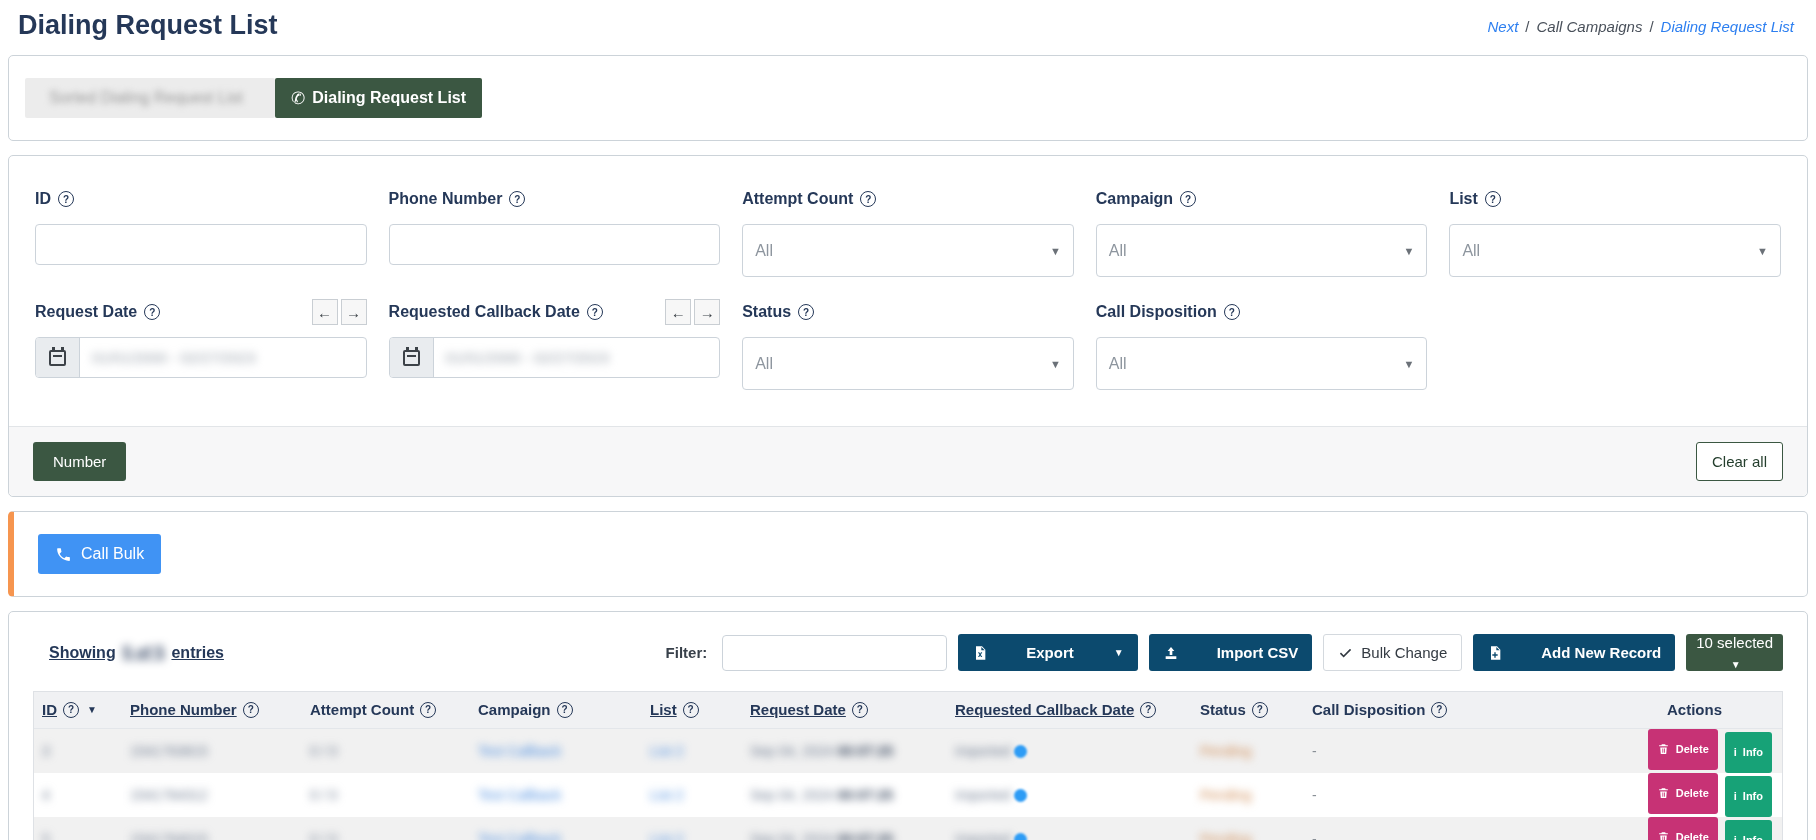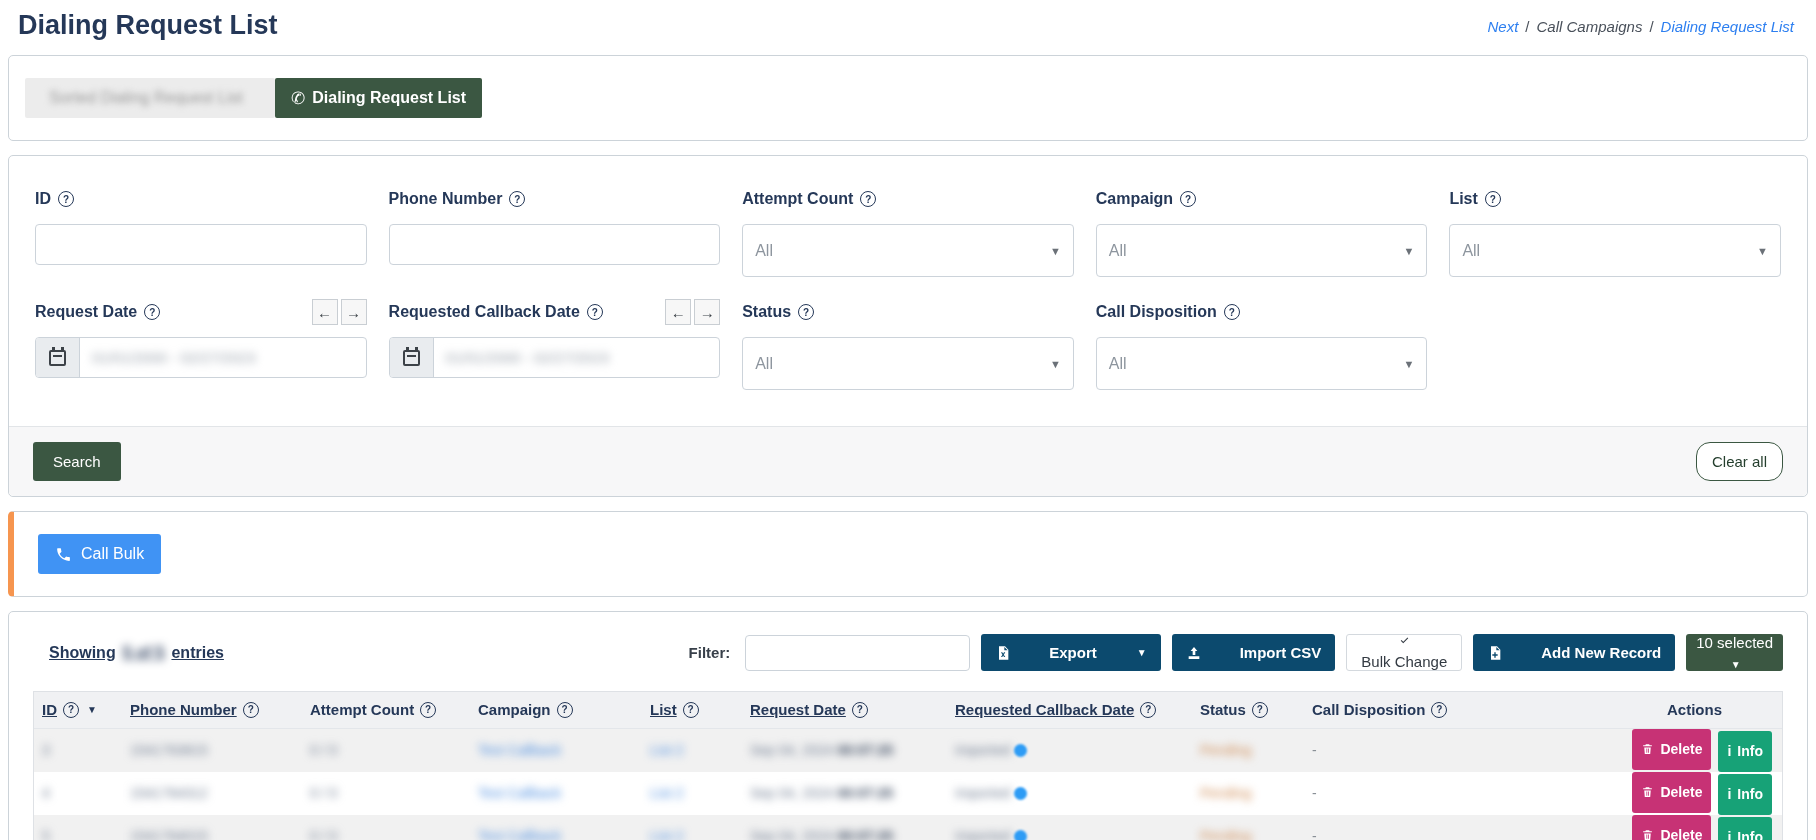--- a/index.html
+++ b/index.html
@@ -46,37 +46,37 @@
   .date-addon { width:44px; background:#e9ecef; border-right:1px solid #ccd3da; display:flex; align-items:center; justify-content:center; cursor:pointer; }
   .date-text { flex:1; display:flex; align-items:center; padding:0 12px; font-size:15px; color:#9aa2ac; }
   .blurred { filter:blur(4px); user-select:none; white-space:nowrap; }
   .cal-icon { width:17px; height:16px; position:relative; border:2px solid #3c4248; border-radius:2px; }
   .cal-icon:before { content:""; position:absolute; left:2px; right:2px; top:3px; border-top:2px solid #3c4248; }
   .cal-icon:after { content:""; position:absolute; left:-3px; right:-3px; top:-5px; height:4px;
     background:linear-gradient(to right, transparent 4px, #3c4248 4px, #3c4248 7px, transparent 7px, transparent 13px, #3c4248 13px, #3c4248 16px, transparent 16px); }
   .filter-footer { background:#f7f7f8; border-top:1px solid #e2e5e8; padding:15px 24px; display:flex; align-items:center; justify-content:space-between; border-radius:0 0 5px 5px; }
   .btn { border:none; border-radius:3px; cursor:pointer; font-size:15px; display:inline-flex; align-items:center; }
   .btn-search { background:#3b5742; color:#fff; padding:11px 20px; }
-  .btn-clear { background:#fff; color:#253f2e; border:1px solid #3b5742; padding:10px 15px; border-radius:14px; }
+  .btn-clear { background:#fff; color:#253f2e; border:1px solid #3b5742; padding:10px 15px; border-radius:3px; }
 
   
   .callnext-card { border-left:6px solid #f6954f; padding:22px 24px; }
   .btn-callnext { background:#4093f4; color:#fff; padding:11px 17px; font-size:16px; gap:9px; }
   .phone-svg { width:17px; height:17px; fill:#fff; }
 
   
   .table-card { padding:22px 0 0 0; margin-bottom:0; border-radius:5px 5px 0 0; height:246px; overflow:hidden; }
   .table-toolbar { display:flex; align-items:center; padding:0 24px 20px 24px; }
   .showing { font-size:16px; font-weight:bold; color:#253858; display:flex; align-items:center; gap:7px; padding-left:16px;text-decoration:underline; }
   .toolbar-right { margin-left:auto; display:flex; align-items:center; gap:11px; }
   .filter-label { font-size:15px; font-weight:bold; color:#38404a; margin-right:4px; }
   .filter-input { width:225px; height:36px; border:1px solid #ccd3da; border-radius:4px; padding:0 10px; font-size:14px; outline:none; }
   .btn-sm { height:37px; padding:0 14px; font-size:15px; font-weight:bold; gap:8px; border-radius:3px; }
   .btn-green { background:#0c4a6e; color:#fff;gap:38px; }
-  .btn-white { background:#fff; color:#333a42; border:1px solid #d4d9de; font-weight:normal;flex-direction:column; }
+  .btn-white { background:#fff; color:#333a42; border:1px solid #d4d9de; font-weight:normal; }
   .btn-darkgreen { background:#3b5742; color:#fff; font-weight:normal; padding:0 10px;flex-direction:column; }
   .caret-dn { font-size:10px; margin-left:2px; }
   .icon-white { width:16px; height:16px; fill:#fff; }
   .icon-dark  { width:15px; height:15px; fill:#333a42; }
 
   
   .dtable-wrap { margin:0 24px; border:1px solid #dee1e5; border-bottom:none; }
   table.dtable { width:100%; border-collapse:collapse; table-layout:fixed; }
   .dtable thead th { background:#f0f1f3; height:36px; font-size:15px; font-weight:bold; color:#253858;
     text-align:left; padding:0 8px; white-space:nowrap; overflow:hidden; border-bottom:1px solid #e3e6ea; }
@@ -86,21 +86,21 @@
   .dtable tbody td { height:36px; font-size:14px; padding:0 8px; white-space:nowrap; overflow:hidden; }
   .dtable tbody tr:nth-child(odd)  { background:#f1f1f1; }
   .dtable tbody tr:nth-child(even) { background:#fff; }
   .cell-blur { filter:blur(4px); user-select:none; color:#6f7c91; }
   .cell-link { color:#4b8de0; }
   .cell-date b { color:#3e4c63; }
   .cell-status { color:#cf8a52; }
   .imported-dot { display:inline-block; width:13px; height:13px; border-radius:50%; background:#2e9cf5; vertical-align:-2px; margin-left:4px; filter:blur(1px); }
   .dash { color:#8a9097; }
   .actions-cell { text-align:right; padding-right:10px !important; }
-  .btn-row { height:41px; padding:0 9px; font-size:14px; font-weight:bold; gap:6px; border-radius:3px; }
+  .btn-row { height:41px; padding:0 9px; font-size:11px; font-weight:bold; gap:6px; border-radius:3px; }
   .btn-delete { background:#c73275; color:#fff; }
   .btn-info { background:#17a277; color:#fff; }
   .btn-row + .btn-row { margin-left:7px; }
   .trash-svg { width:13px; height:14px; fill:#fff; }
 </style>
 </head>
 <body>
 
 <div class="page">
 
@@ -223,21 +223,21 @@
             </div>
           <div class="select">
               <span>All</span>
               <span class="caret">▼</span>
             </div>
         </div>
         <div class="fcol"></div>
       </div>
     </div>
     <div class="filter-footer">
-      <button class="btn btn-search">Search</button>
+      <button class="btn btn-search">Number</button>
       <button class="btn btn-clear">Clear all</button>
     </div>
   </div>
 
   <div class="card callnext-card">
     <button class="btn btn-callnext">
       <svg class="phone-svg" viewBox="0 0 24 24">
           <path d="M6.6 10.8c1.4 2.8 3.8 5.1 6.6 6.6l2.2-2.2c.3-.3.7-.4 1-.2 1.1.4 2.3.6 3.6.6.6 0 1 .4 1 1V20c0 .6-.4 1-1 1C10.6 21 3 13.4 3 4c0-.6.4-1 1-1h3.5c.6 0 1 .4 1 1 0 1.2.2 2.4.6 3.6.1.3 0 .7-.2 1l-2.3 2.2z"></path>
         </svg>
       <span>Call Bulk</span>

